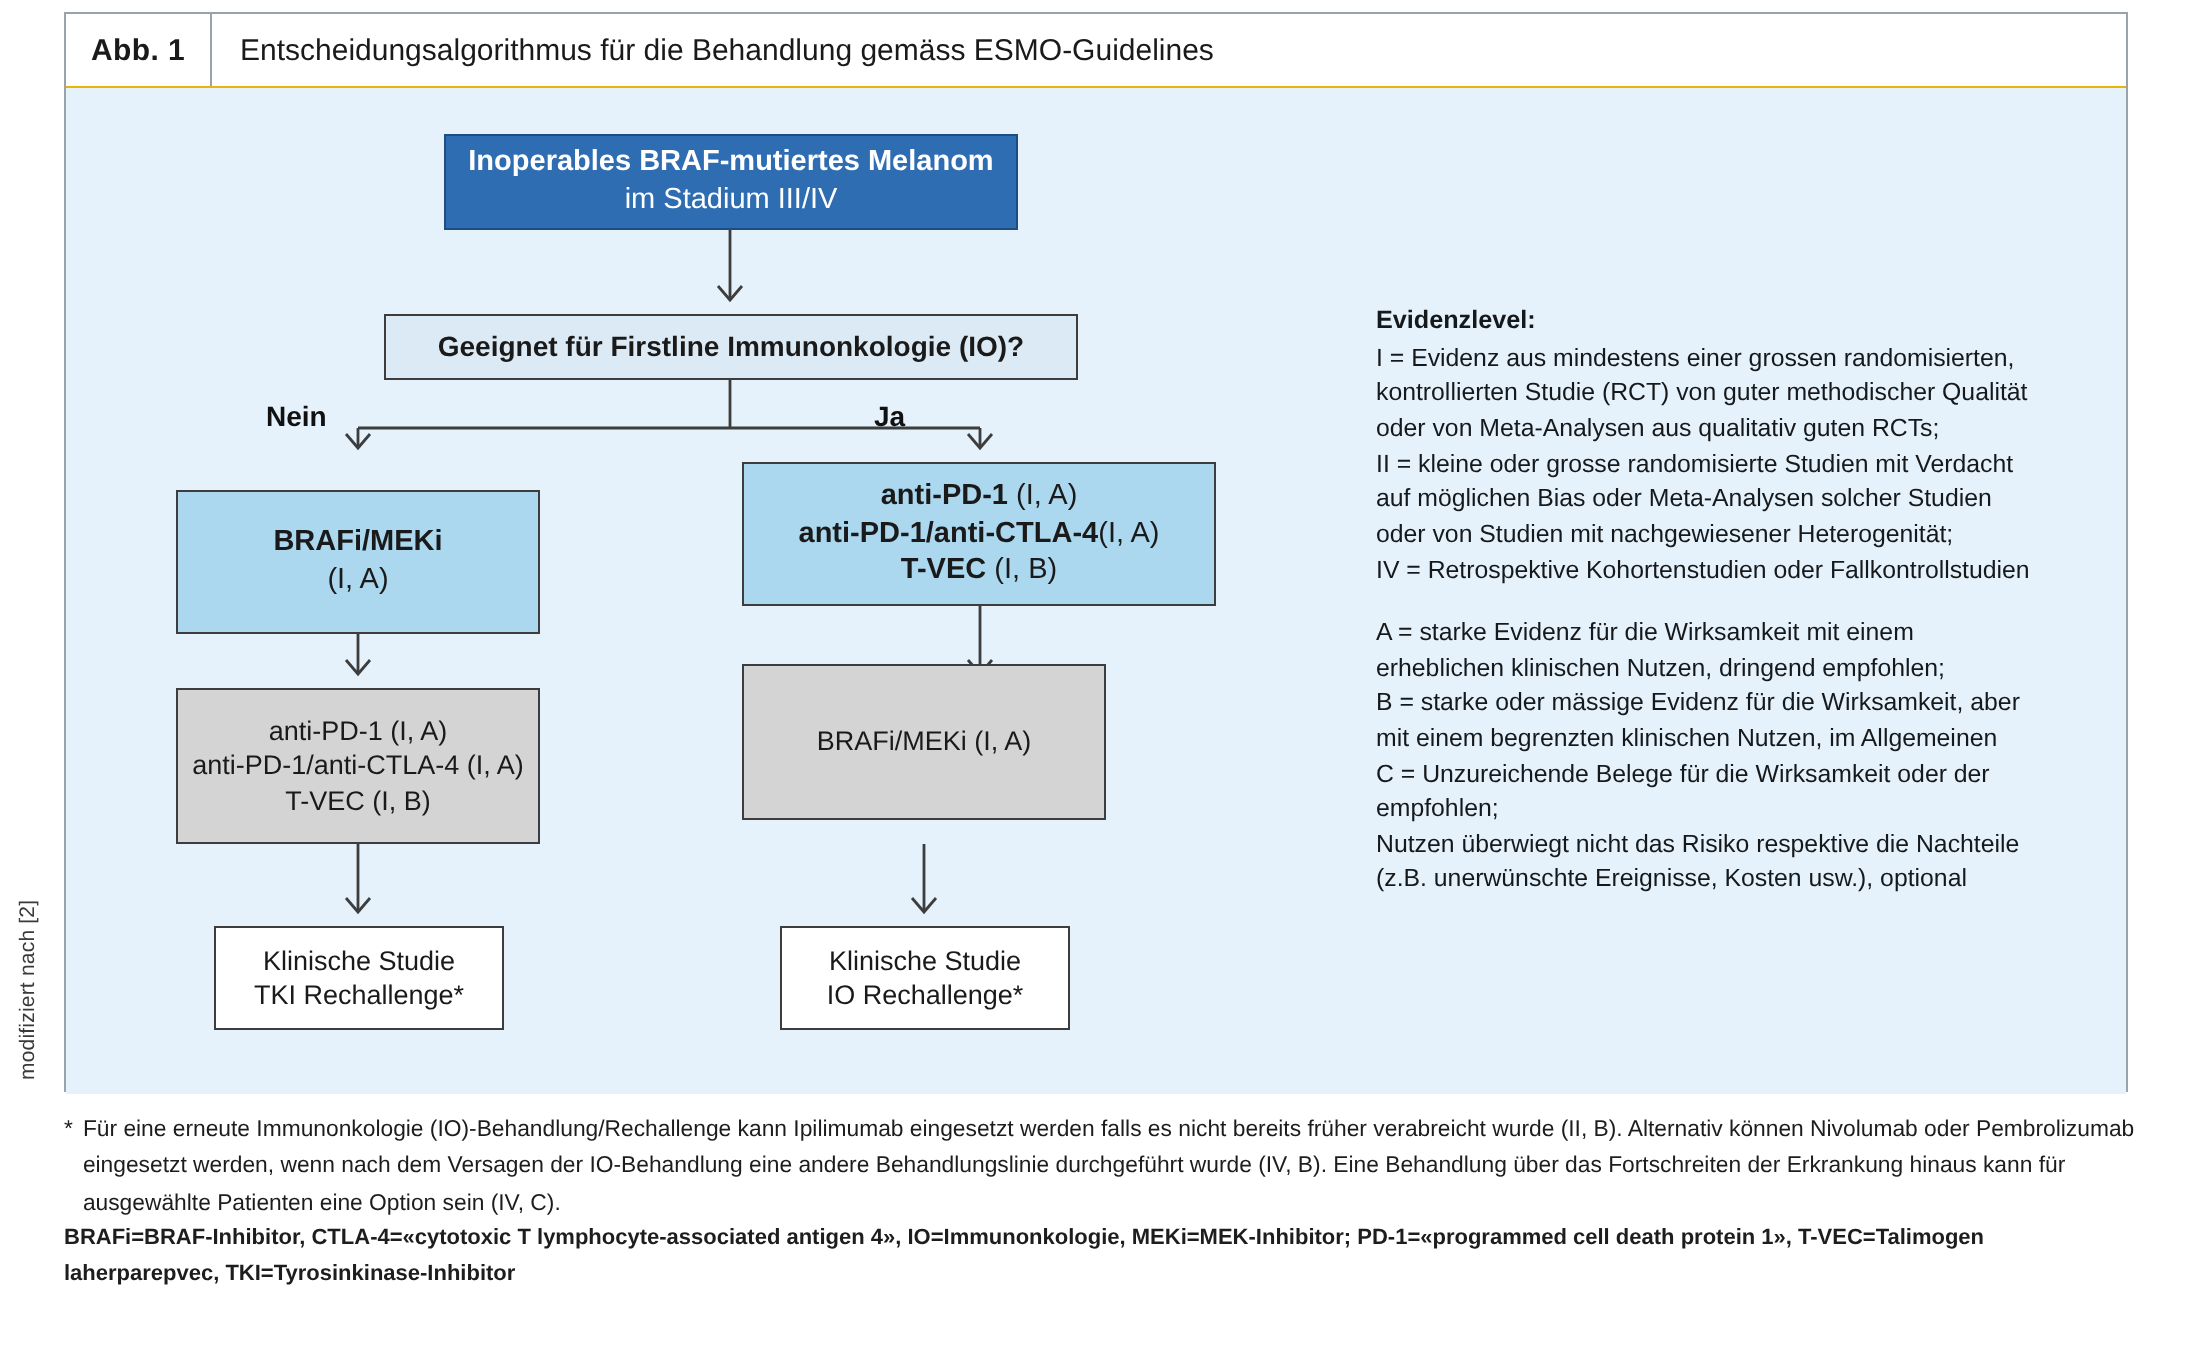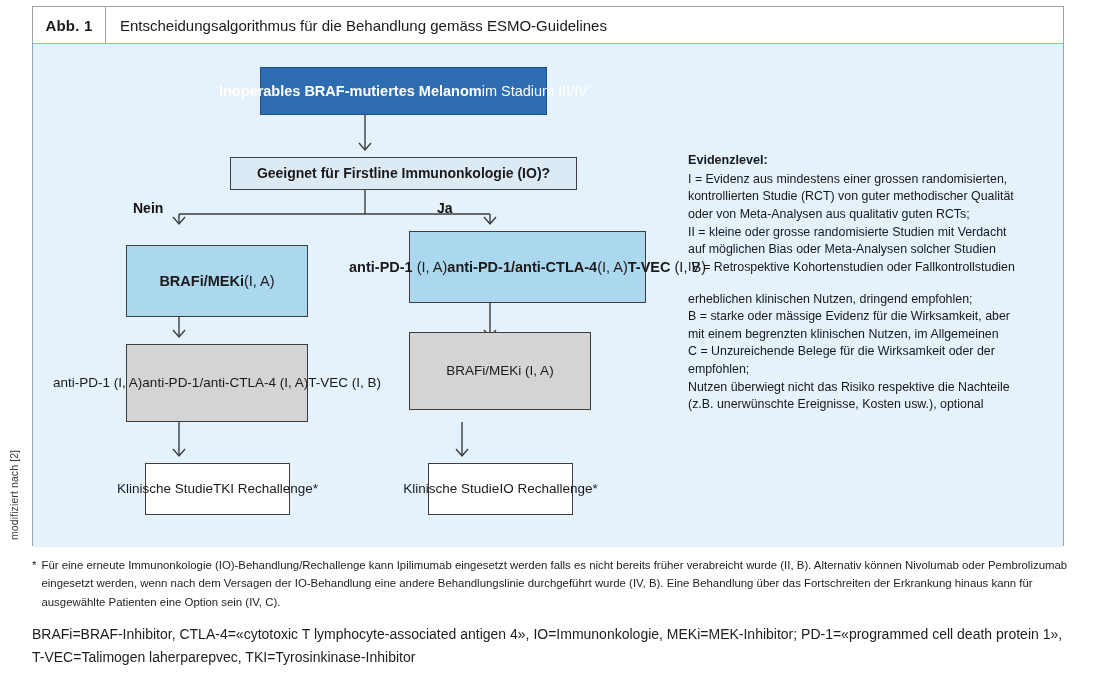--- a/index.html
+++ b/index.html
@@ -61,25 +61,24 @@
     height:503px;
     background:#e5f2fb;
   }
 
   
   .node{
     position:absolute;
     box-sizing:border-box;
     border:1px solid #3d3d3d;
     display:flex;
-    flex-direction:row;
+    flex-direction:column;
     align-items:center;
     justify-content:center;
     line-height:1.28;
-    margin-left:38px;
   }
   .node.dark{
     background:#2f6db3;
     color:#ffffff;
     border-color:#1d4d82;
   }
   .node.lightblue{ background:#abd8ef; }
   .node.paleblue{ background:#dceaf5; }
   .node.gray{ background:#d4d4d4; }
   .node.white{ background:#ffffff; }
@@ -141,23 +140,23 @@
     line-height:1.62;
     color:#1d1d1d;
   }
   .fn-star{
     display:flex;
     gap:5px;
   }
   .fn-star .star{ flex:0 0 auto; }
   .fn-star .txt{ flex:1 1 auto; }
   .abbrev{
-    margin-top:12px;
-    font-size:14px;
+    font-size:11px;
     line-height:1.6;
+    font-weight:bold;
   }
 </style>
 </head>
 <body>
 
 <div class="side-credit">modifiziert nach [2]</div>
 
 <div class="figure">
 
   <div class="titlebar">
@@ -237,22 +236,24 @@
       <span class="ln">IO Rechallenge*</span>
     </div>
 
     <div class="legend">
       <h4>Evidenzlevel:</h4>
       <p>I = Evidenz aus mindestens einer grossen randomisierten,</p>
       <p>kontrollierten Studie (RCT) von guter methodischer Qualität</p>
       <p>oder von Meta-Analysen aus qualitativ guten RCTs;</p>
       <p>II = kleine oder grosse randomisierte Studien mit Verdacht</p>
       <p>auf möglichen Bias oder Meta-Analysen solcher Studien</p>
+      <p>oder von Studien mit nachgewiesener Heterogenität;</p>
       <p>IV = Retrospektive Kohortenstudien oder Fallkontrollstudien</p>
       <div class="spacer"></div>
+      <p>A = starke Evidenz für die Wirksamkeit mit einem</p>
       <p>erheblichen klinischen Nutzen, dringend empfohlen;</p>
       <p>B = starke oder mässige Evidenz für die Wirksamkeit, aber</p>
       <p>mit einem begrenzten klinischen Nutzen, im Allgemeinen</p>
       <p>C = Unzureichende Belege für die Wirksamkeit oder der</p>
       <p>empfohlen;</p>
       <p>Nutzen überwiegt nicht das Risiko respektive die Nachteile</p>
       <p>(z.B. unerwünschte Ereignisse, Kosten usw.), optional</p>
     </div>
 
   </div>

